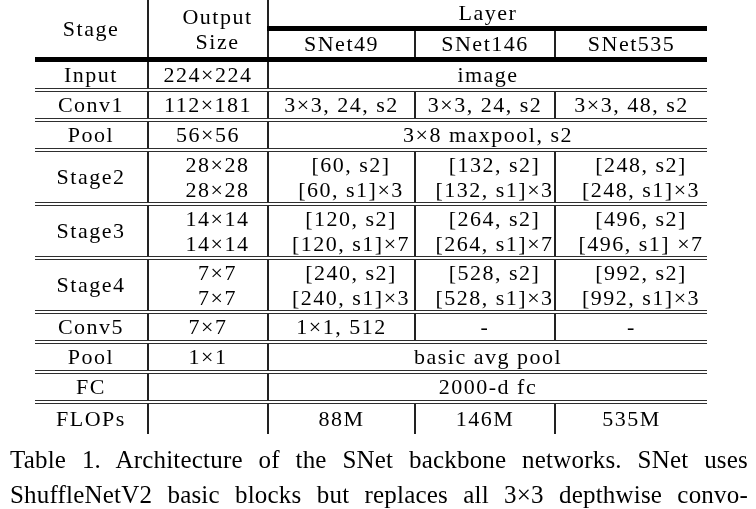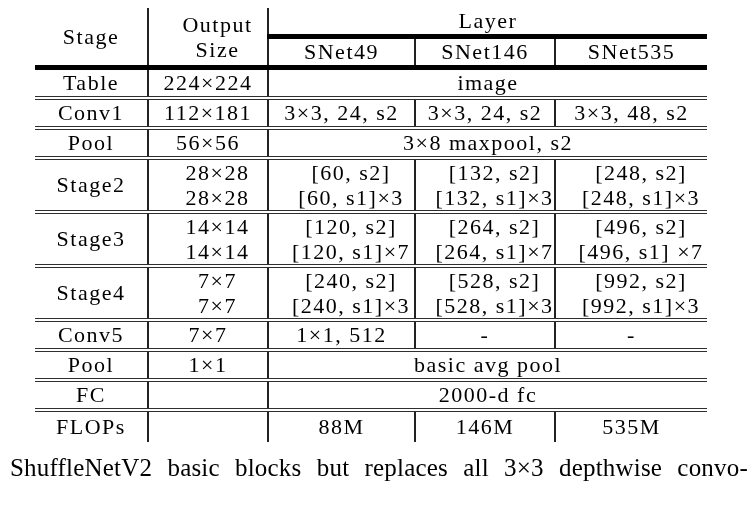--- a/index.html
+++ b/index.html
@@ -8,21 +8,20 @@
     background: #ffffff;
   }
   body {
     width: 756px;
     height: 509px;
     overflow: hidden;
     font-family: "Liberation Serif", "DejaVu Serif", serif;
     color: #000;
   }
   .figure-wrap {
-    padding-top: 8px;
     padding-left: 35px;
   }
   table.arch {
     border-collapse: collapse;
     table-layout: fixed;
     width: 672px;
     font-size: 22px;
     letter-spacing: 1.5px;
   }
   table.arch th, table.arch td {
@@ -86,21 +85,21 @@
       </tr>
       <tr class="subhead" style="height:28px">
         <th class="vr">SNet49</th>
         <th class="vr">SNet146</th>
         <th>SNet535</th>
       </tr>
     </thead>
     <tbody>
 
       <tr class="r-s">
-        <td class="vr stage-c">Table</td>
+        <td class="vr stage-c">Input</td>
         <td class="vr">224×224</td>
         <td colspan="3">image</td>
       </tr>
 
       <tr class="r-s">
         <td class="vr stage-c">Conv1</td>
         <td class="vr">112×181</td>
         <td class="vr">3×3, 24, s2</td>
         <td class="vr">3×3, 24, s2</td>
         <td>3×3, 48, s2</td>
@@ -198,15 +197,16 @@
         <td class="vr">88M</td>
         <td class="vr">146M</td>
         <td>535M</td>
       </tr>
 
     </tbody>
   </table>
 </div>
 
 <div class="caption">
+  <div class="jl">Table 1.  Architecture of the SNet backbone networks. SNet uses</div>
   <div class="jl">ShuffleNetV2 basic blocks but replaces all 3×3 depthwise convo-</div>
 
 </div>
 
 </body></html>

